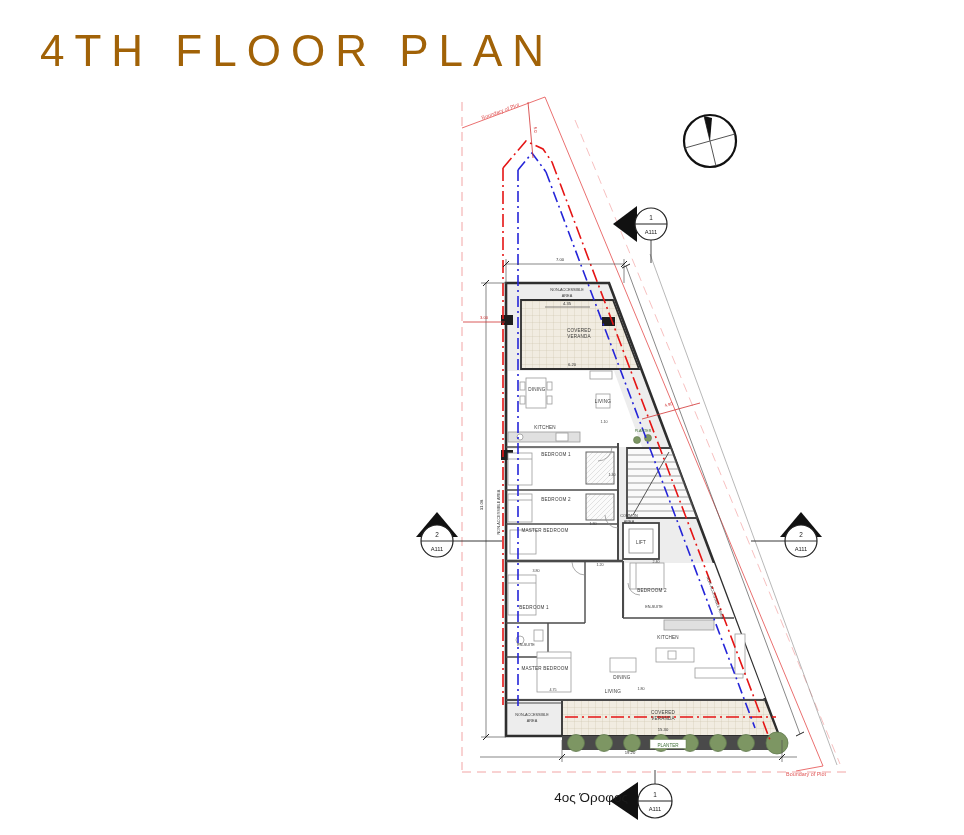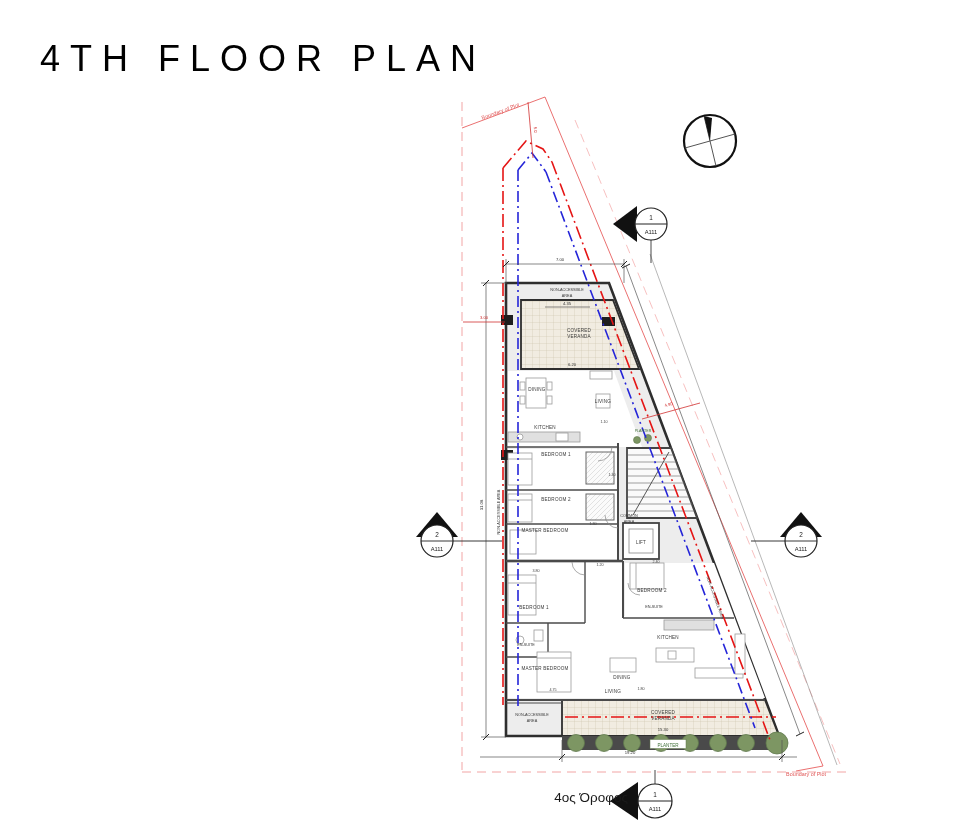--- a/index.html
+++ b/index.html
@@ -1,20 +1,20 @@
 <!DOCTYPE html>
 <html><head>
 <meta charset="utf-8">
 <style>
   html,body{margin:0;padding:0;background:#ffffff;}
   body{width:964px;height:835px;position:relative;overflow:hidden;font-family:"Liberation Sans",sans-serif;}
   .page-title{
     position:absolute;left:40px;top:26px;
-    font-size:36px;font-weight:400;color:#000000;
-    letter-spacing:10px;white-space:nowrap;margin-top:12px;
+    font-size:44px;font-weight:400;color:#a16207;
+    letter-spacing:10px;white-space:nowrap;
   }
   svg{position:absolute;left:0;top:0;}
   svg text{font-family:"Liberation Sans",sans-serif;}
   .room{font-size:4.6px;fill:#3a3a3a;text-anchor:middle;letter-spacing:.2px;}
   .roomsm{font-size:3.8px;fill:#3a3a3a;text-anchor:middle;}
   .dim{font-size:4.2px;fill:#333;text-anchor:middle;}
   .dimt{font-size:3.7px;fill:#444;text-anchor:middle;}
   .dimr{font-size:4.2px;fill:#d03030;text-anchor:middle;}
   .bnd{font-size:5.4px;fill:#e05858;text-anchor:middle;}
   .mknum{font-size:6.4px;fill:#222;text-anchor:middle;}

